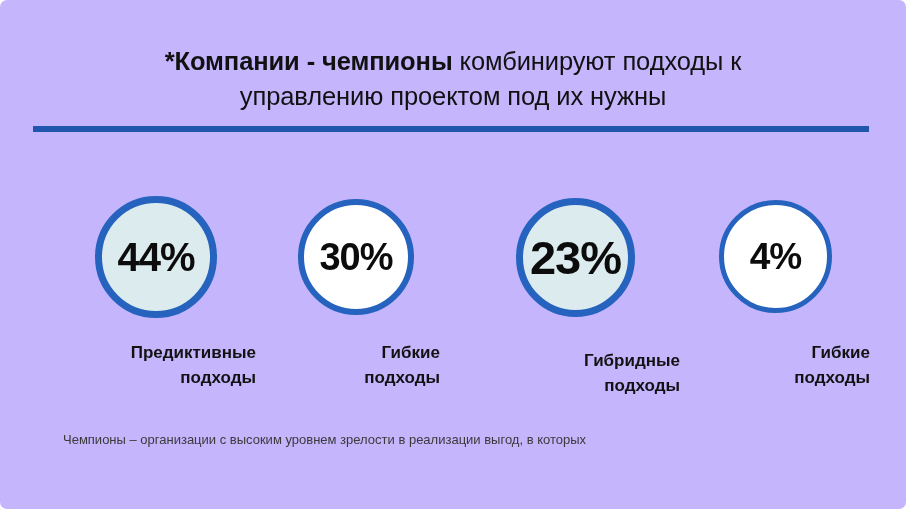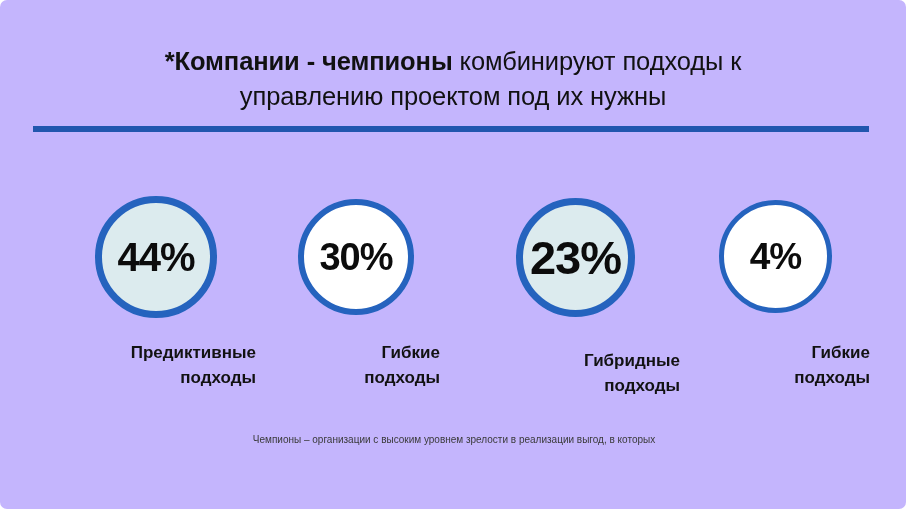--- a/index.html
+++ b/index.html
@@ -118,22 +118,22 @@
   .l1 { left: 260px; width: 180px; }
   .l2 { left: 480px; width: 200px; margin-top: 8px; }
   .l3 { left: 690px; width: 180px; }
 
   
   .footnote {
     position: absolute;
     left: 63px;
     top: 428px;
     width: 782px;
-    text-align: center;
-    font-size: 10px;
+    text-align: left;
+    font-size: 13px;
     line-height: 24px;
     color: #3a3a3a;
   }
 </style>
 </head>
 <body>
 
 <div class="slide">
 
   <div class="title-block">

